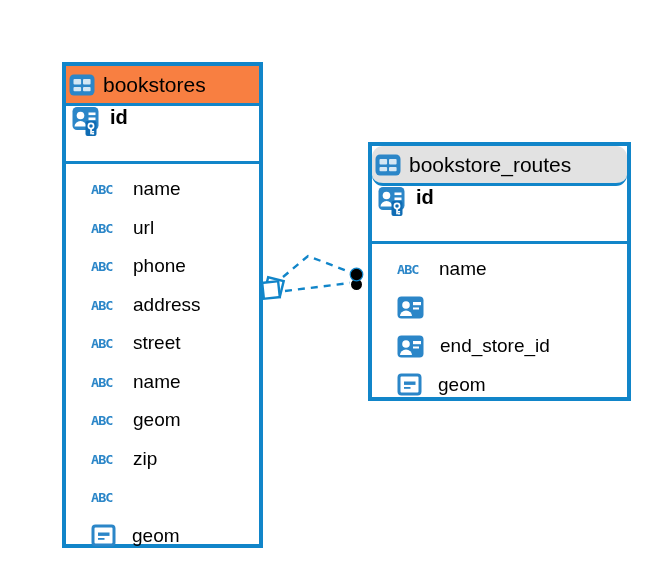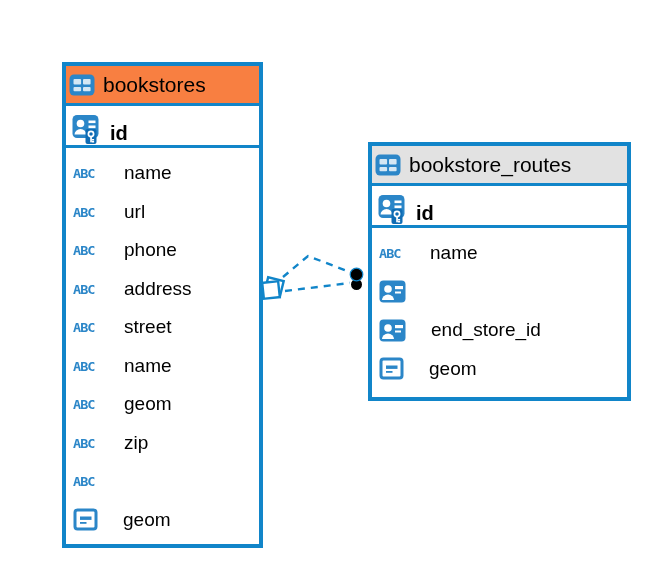--- a/index.html
+++ b/index.html
@@ -17,28 +17,28 @@
 
   .canvas{position:relative;width:654px;height:570px;background:var(--canvas-bg);}
 
   .erd-table{position:absolute;background:#fff;border:4px solid var(--accent-blue);}
   .erd-table.t-bookstores{left:62px;top:62px;width:201px;height:486px;}
   .erd-table.t-routes{left:368px;top:142px;width:263px;height:259px;}
 
   .tbl-header{display:flex;align-items:center;gap:8px;padding-left:3px;
     border-bottom:3px solid var(--accent-blue);font-size:21px;white-space:nowrap;}
   .t-bookstores .tbl-header{height:40px;background:var(--header-orange);}
-  .t-routes .tbl-header{height:40px;background:var(--header-gray);}
-
-  .pk-row{display:flex;align-items:flex-end;gap:8px;padding-left:6px;height:42px;
+  .t-routes .tbl-header{height:40px;background:var(--header-gray);border-radius:11px;}
+
+  .pk-row{display:flex;align-items:flex-start;gap:8px;padding-left:6px;height:58px;
     border-bottom:3px solid var(--accent-blue);font-size:20px;font-weight:bold;white-space:nowrap;}
 
   .col-list{padding-top:6px;}
-  .col-row{display:flex;align-items:center;gap:25px;padding-left:7px;height:38.5px;
-    font-size:19px;white-space:nowrap;}
+  .col-row{display:flex;align-items:center;gap:16px;padding-left:7px;height:38.5px;
+    font-size:19px;white-space:nowrap;margin-left:18px;}
 
   .icon-box{display:inline-flex;align-items:center;justify-content:center;flex:0 0 auto;}
 
   .abc-icon{font-family:"DejaVu Sans Mono",monospace;font-weight:bold;font-size:13.5px;
     letter-spacing:-1px;color:var(--icon-blue);width:26px;display:inline-block;
     transform:scaleY(.92);}
 
   
   .rel-overlay{position:absolute;left:0;top:0;width:654px;height:570px;pointer-events:none;}
   .rel-overlay .dash{fill:none;stroke:var(--accent-blue);stroke-width:2.4;stroke-dasharray:7 6;}

